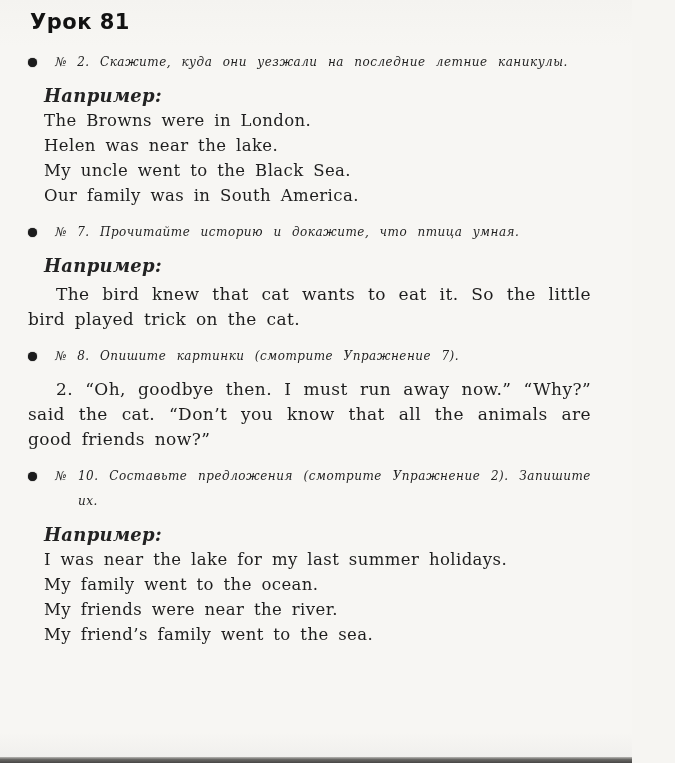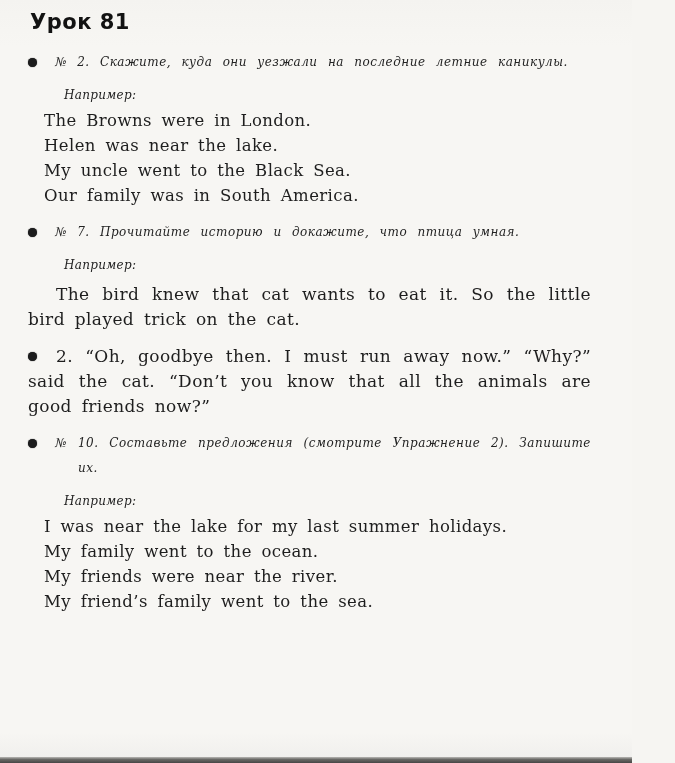--- a/index.html
+++ b/index.html
@@ -43,25 +43,26 @@
     padding-left: 50px;
     text-indent: -23px;
     text-align: justify;
     word-spacing: 6px;
     letter-spacing: 0.5px;
     color: #232323;
     margin-bottom: 8px;
   }
   .example-label {
     font-style: italic;
-    font-size: 12px;
+    font-size: 18px;
     line-height: 25px;
-    margin-left: 36px;
+    margin-left: 16px;
     letter-spacing: 0.3px;
     color: #232323;
+    font-weight: bold;
   }
   .line {
     font-size: 16.5px;
     line-height: 25px;
     margin-left: 16px;
     word-spacing: 4px;
     letter-spacing: 0.4px;
     white-space: nowrap;
   }
   .paragraph {
@@ -103,20 +104,21 @@
 
   <section class="exercise">
     <span class="bullet"></span>
     <p class="instruction"><span>№ 7.</span> <span>Прочитайте историю и докажите, что птица умная.</span></p>
     <p class="example-label">Например:</p>
     <p class="paragraph">The bird knew that cat wants to eat it. So the little bird played trick on the cat.</p>
   </section>
 
   <section class="exercise">
     <span class="bullet"></span>
+    <p class="instruction"><span>№ 8.</span> <span>Опишите картинки (смотрите Упражнение 7).</span></p>
     <p class="paragraph">2. “Oh, goodbye then. I must run away now.” “Why?” said the cat. “Don’t you know that all the animals are good friends now?”</p>
   </section>
 
   <section class="exercise">
     <span class="bullet"></span>
     <p class="instruction"><span>№ 10.</span> <span>Составьте предложения (смотрите Упражнение 2). Запишите их.</span></p>
     <p class="example-label">Например:</p>
     <div>
       <div class="line">I was near the lake for my last summer holidays.</div>
       <div class="line">My family went to the ocean.</div>

